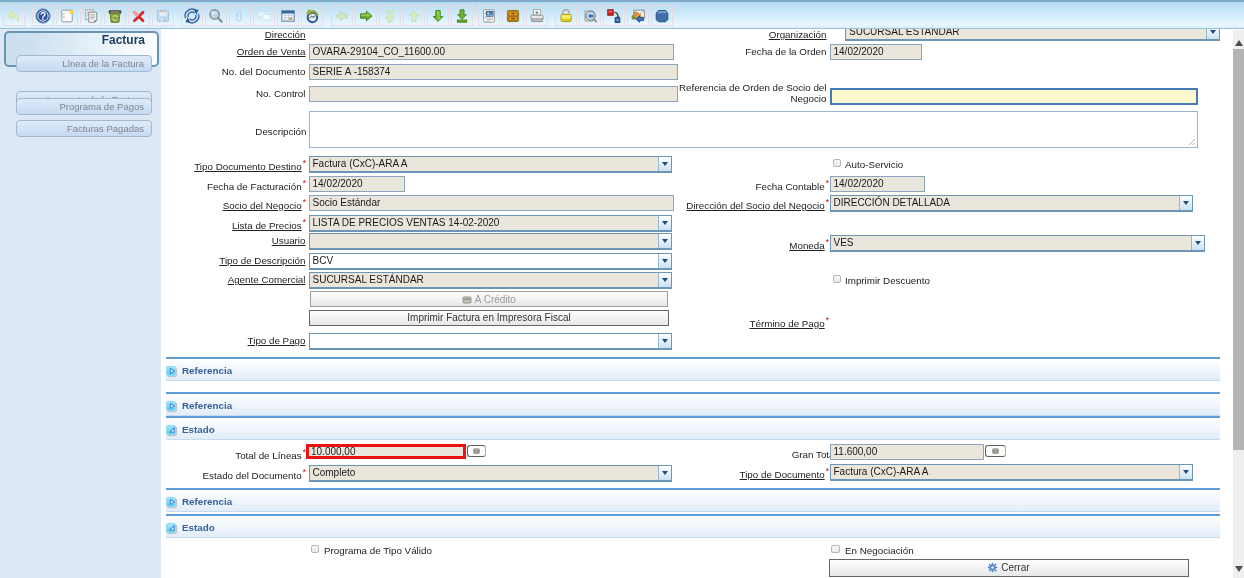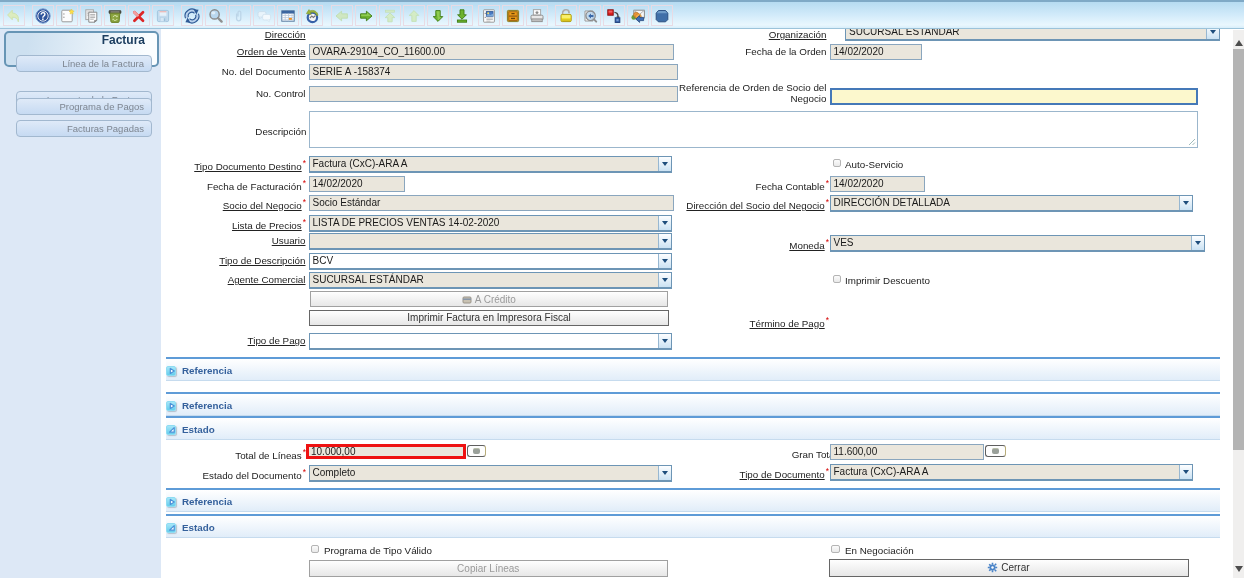--- a/index.html
+++ b/index.html
@@ -366,21 +366,20 @@
 <div class="si" style="top:493.5px">
         <svg width="10" height="10" style="position:absolute;left:-0.5px;top:-0.5px">
           <path d="M2.6 7.2 L7.2 2.6 L7.2 7.2 Z" fill="#fff" stroke="#4a90d8" stroke-width="1.2" stroke-linejoin="round"></path>
         </svg>
       </div>
 <div class="st" style="top:492.5px">Estado</div>
 <div class="cb" style="left:148.5px;top:515.5px"></div>
 <div class="lb" style="left:162px;top:516px">Programa de Tipo Válido</div>
 <div class="cb" style="left:669px;top:515.5px"></div>
 <div class="lb" style="left:683px;top:516px">En Negociación</div>
-<div class="bt" style="left:146.5px;top:530.5px;width:359.5px;height:17px;color:#9a9a9a;line-height:15px">Copiar Líneas</div>
 <div class="bt" style="left:666.5px;top:530px;width:360px;height:18px;border-color:#666;line-height:16px"><svg width="11" height="11" style="vertical-align:-2px">
           <circle cx="5.5" cy="5.5" r="3" fill="#4a84c8"></circle>
           <g stroke="#4a84c8" stroke-width="1.6">
             <path d="M5.5 0.8 v2M5.5 8.2 v2M0.8 5.5 h2M8.2 5.5 h2M2.2 2.2 l1.4 1.4M7.8 7.8 l1.4 1.4M2.2 8.8 l1.4-1.4M7.8 3.2 l1.4-1.4"></path>
           </g>
           <circle cx="5.5" cy="5.5" r="1.2" fill="#fff"></circle>
         </svg> Cerrar</div>
 </div>
 <div id="sb">
 <div style="position:absolute;left:1.5px;top:6px;width:0;height:0;border:4px solid transparent;border-bottom:6px solid #4d4d4d"></div>

